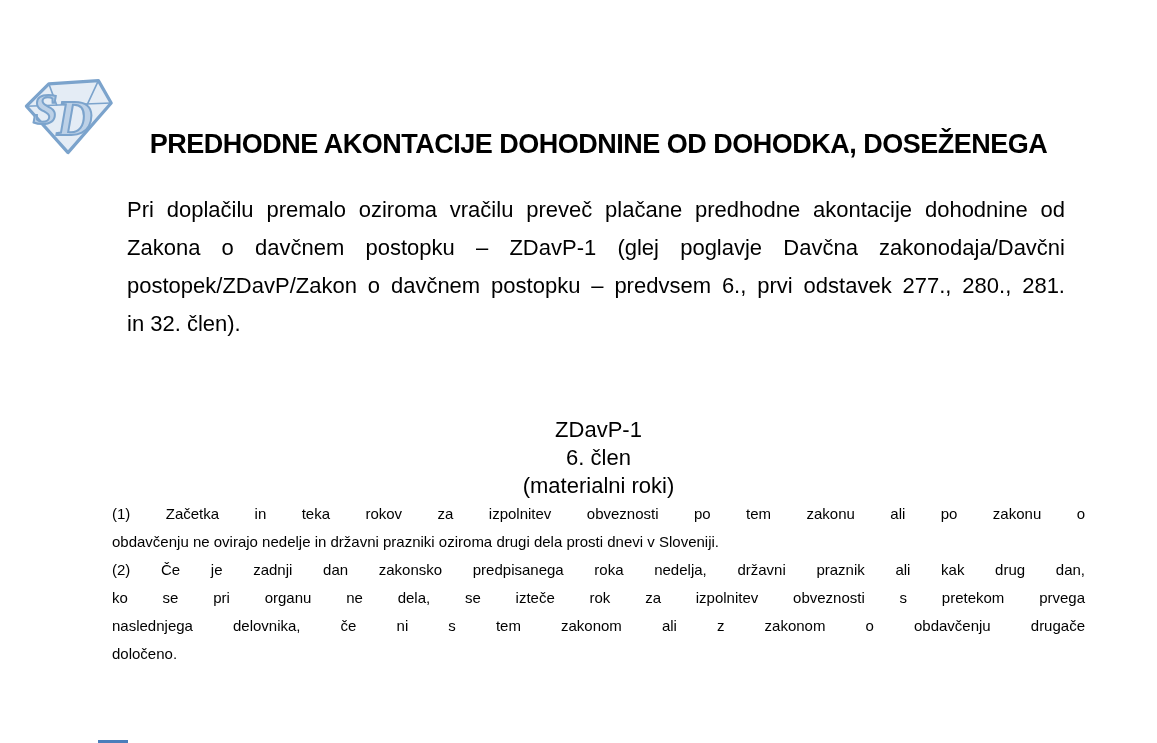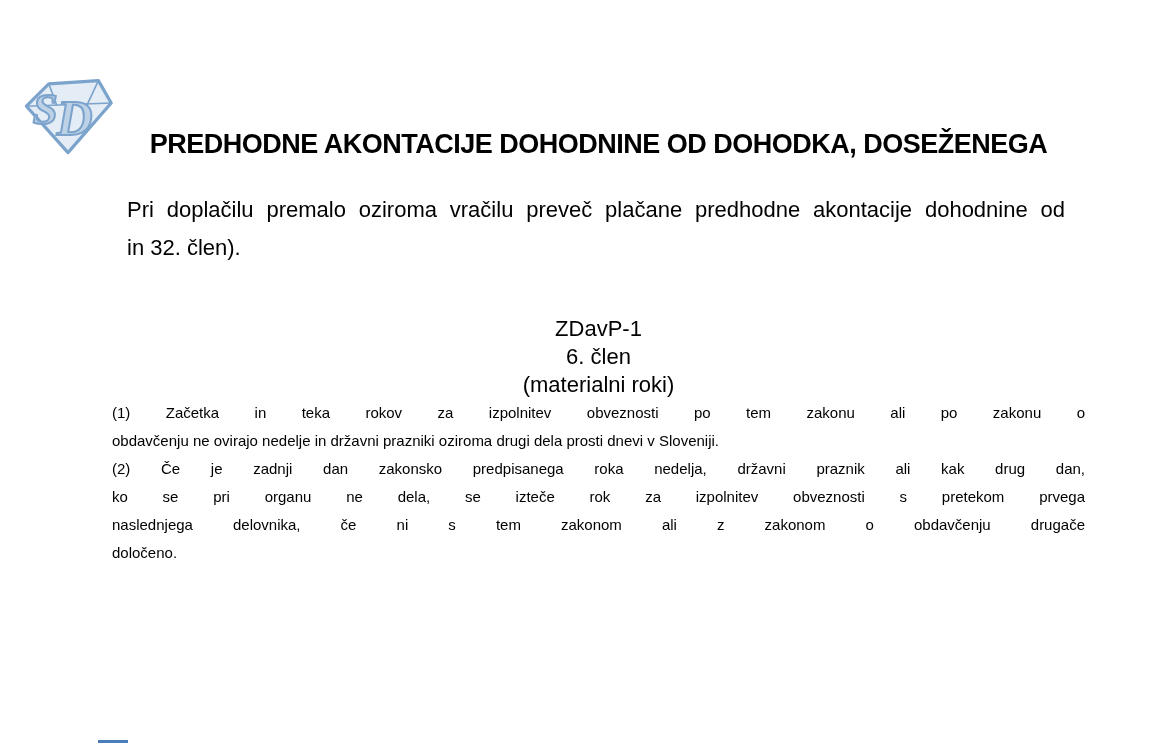--- a/index.html
+++ b/index.html
@@ -33,21 +33,21 @@
     text-align: center;
     letter-spacing: -0.5px;
   }
   .tline { display: block; white-space: nowrap; }
   .intro {
     margin: 28px 20px 0 15px;
     font-size: 22px;
     line-height: 38px;
   }
   .law-head {
-    margin-top: 48px;
+    margin-top: 73px;
     font-size: 22px;
     line-height: 28px;
     text-align: center;
   }
   .legal {
     margin: 0;
     font-size: 15px;
     line-height: 28px;
   }
   .jline {
@@ -79,20 +79,22 @@
   </div>
 
   <div class="content">
 
     <h1 class="title">
       <span class="tline">PREDHODNE AKONTACIJE DOHODNINE OD DOHODKA, DOSEŽENEGA</span>
     </h1>
 
     <div class="intro">
       <div class="jline">Pri doplačilu premalo oziroma vračilu preveč plačane predhodne akontacije dohodnine od</div>
+      <div class="jline">Zakona o davčnem postopku – ZDavP-1 (glej poglavje Davčna zakonodaja/Davčni</div>
+      <div class="jline">postopek/ZDavP/Zakon o davčnem postopku – predvsem 6., prvi odstavek 277., 280., 281.</div>
       <div class="jline last">in 32. člen).</div>
     </div>
 
     <div class="law-head">
       <div>ZDavP-1</div>
       <div>6. člen</div>
       <div>(materialni roki)</div>
     </div>
 
     <div class="legal">

